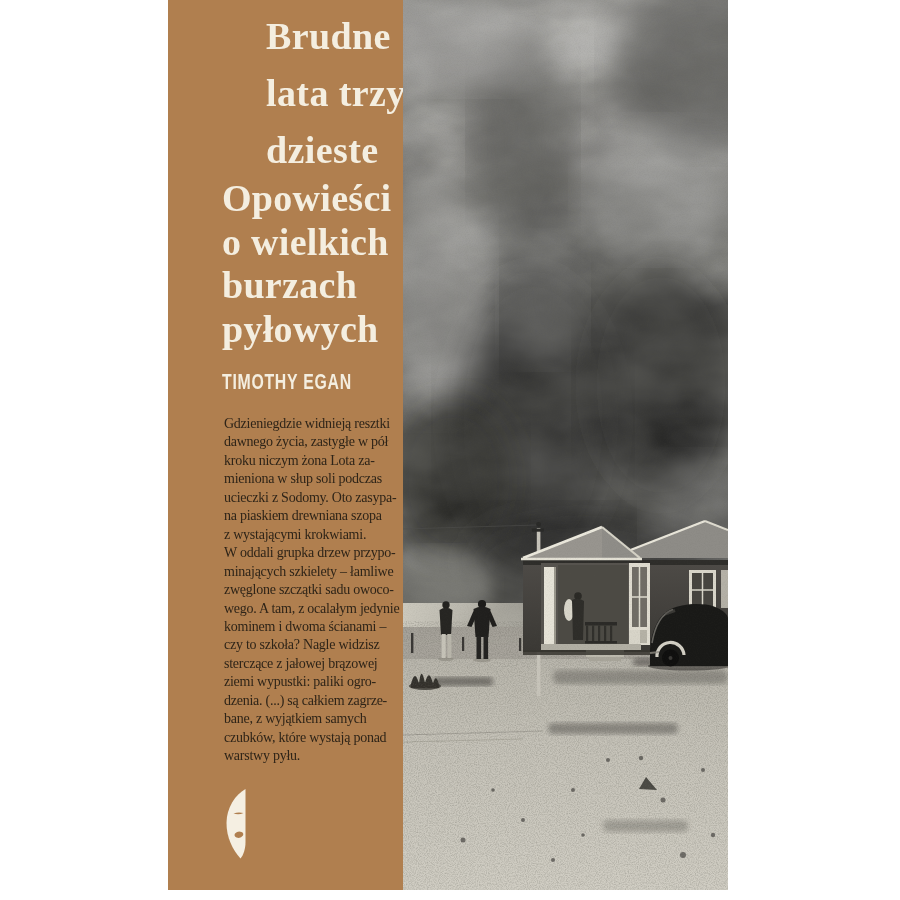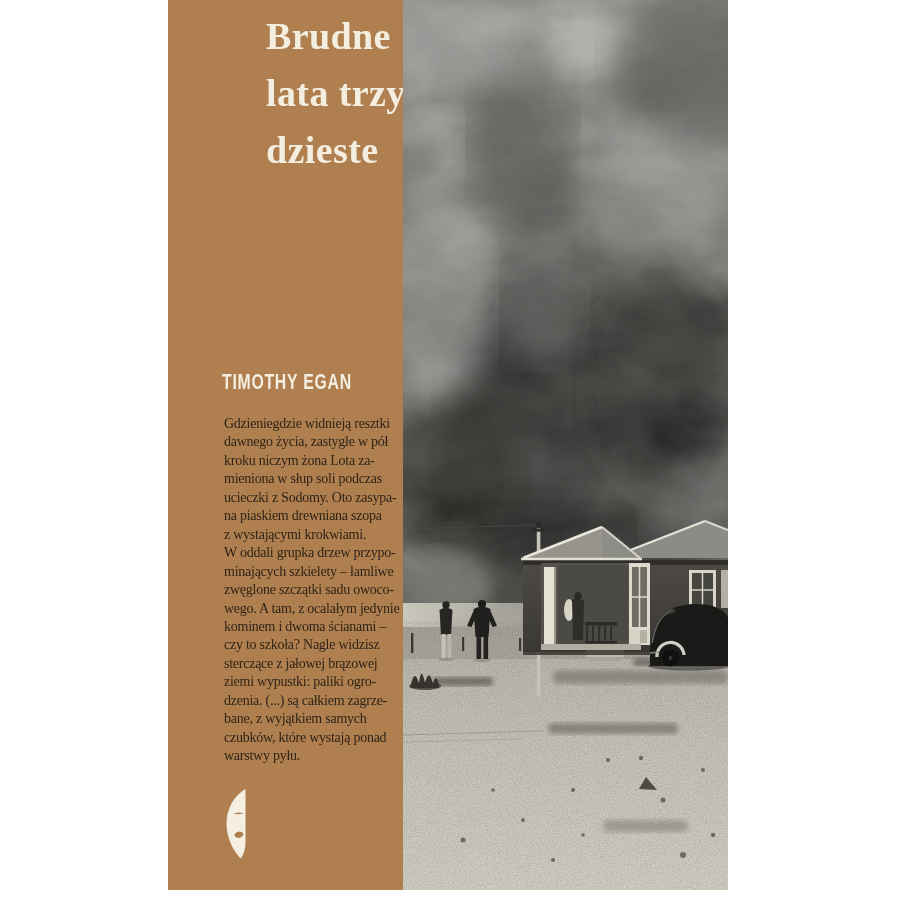--- a/index.html
+++ b/index.html
@@ -28,20 +28,24 @@
 <body>
 
 <div class="page">
   <div class="cover">
 
     <div class="panel"></div>
 
     <div class="title">Brudne
 lata trzy-
 dzieste</div>
+    <div class="subtitle">Opowieści
+o wielkich
+burzach
+pyłowych</div>
     <div class="author">TIMOTHY EGAN</div>
     <div class="excerpt">Gdzieniegdzie widnieją resztki
 dawnego życia, zastygłe w pół
 kroku niczym żona Lota za-
 mieniona w słup soli podczas
 ucieczki z Sodomy. Oto zasypa-
 na piaskiem drewniana szopa
 z wystającymi krokwiami.
 W oddali grupka drzew przypo-
 minających szkielety – łamliwe

